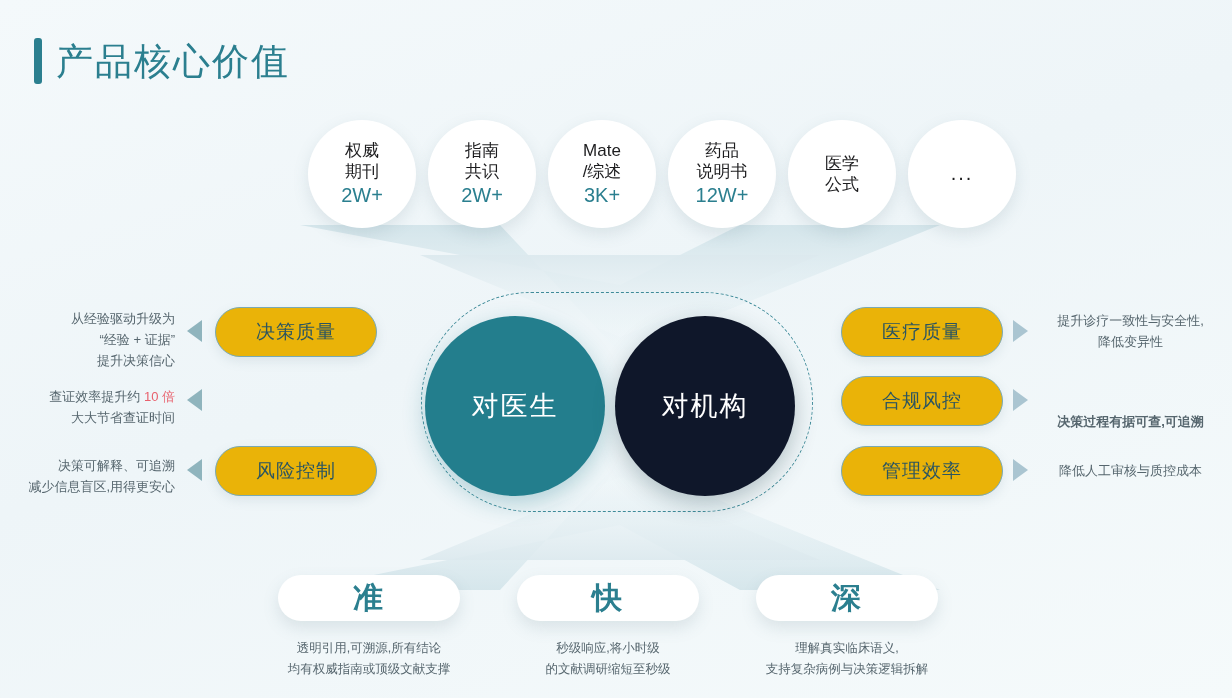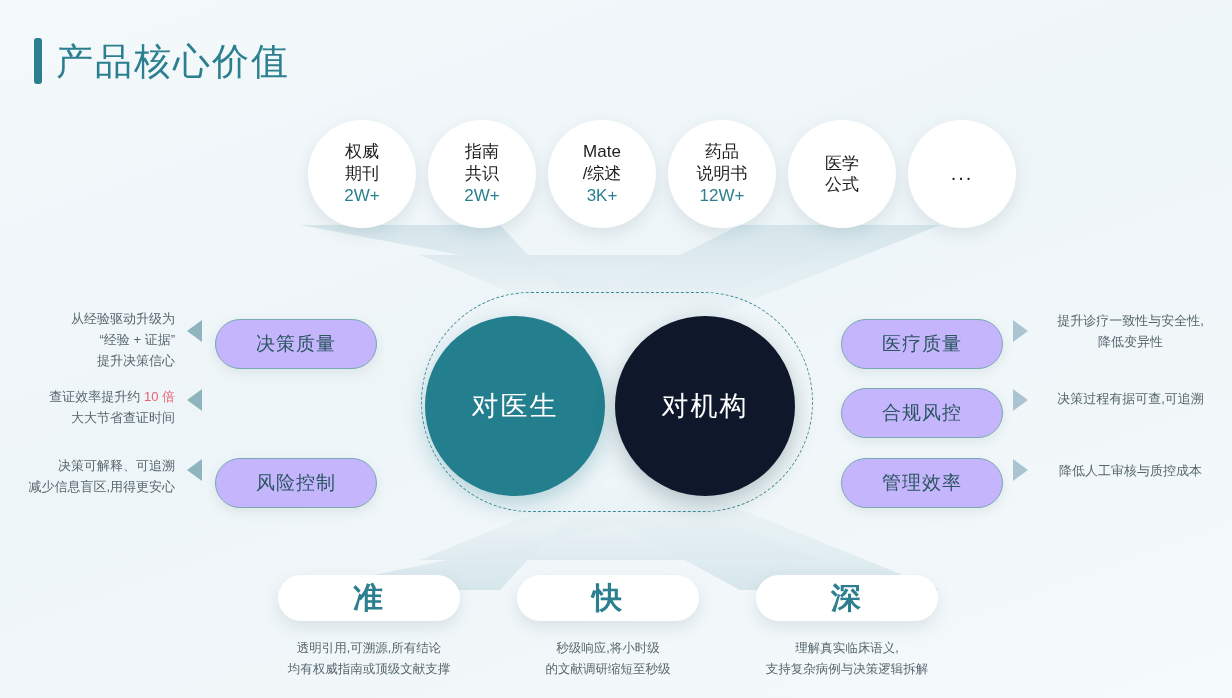--- a/index.html
+++ b/index.html
@@ -21,60 +21,60 @@
 
   
   .sources{position:absolute;left:308px;top:120px;width:728px;height:110px;display:flex;gap:12px;}
   .src{
     width:108px;height:108px;border-radius:50%;background:#ffffff;
     box-shadow:0 6px 16px rgba(100,130,145,.16);
     display:flex;flex-direction:column;align-items:center;justify-content:center;
     line-height:1.26;
   }
   .src .l{font-size:17px;color:#1d1d1f;}
-  .src .num{font-size:17px;color:#2b7f8f;margin-top:1px;}
+  .src .num{font-size:20px;color:#2b7f8f;margin-top:1px;}
   .src.dots .l{font-size:20px;color:#1d1d1f;letter-spacing:2px;}
 
   
   .dashed-ring{
     position:absolute;left:421px;top:292px;width:390px;height:218px;
     border:1.6px dashed #3f8b99;border-radius:110px;
   }
   .core{position:absolute;border-radius:50%;display:flex;align-items:center;justify-content:center;
         color:#fff;font-size:27px;letter-spacing:2px;}
   .core-a{left:425px;top:316px;width:180px;height:180px;background:#237e8d;
           box-shadow:0 8px 22px rgba(35,126,141,.30);}
   .core-b{left:615px;top:316px;width:180px;height:180px;background:#0f172a;
           box-shadow:0 8px 22px rgba(44,77,86,.30);}
 
   
   .pill{
-    position:absolute;width:160px;height:48px;border-radius:26px;background:#c4b5fd;
+    position:absolute;width:160px;height:48px;border-radius:26px;background:#eab308;
     border:1.3px solid #79a9b3;
     box-shadow:0 4px 12px rgba(100,130,145,.14);
     display:flex;align-items:center;justify-content:center;
-    font-size:19px;color:#2c5560;letter-spacing:1px;margin-top:12px;
+    font-size:19px;color:#2c5560;letter-spacing:1px;
   }
   .pL{left:215px;} .pR{left:841px;}
   .r1{top:307px;} .r2{top:376px;} .r3{top:446px;}
 
   
   .arrow{position:absolute;width:0;height:0;}
   .arrow-l{border-top:11px solid transparent;border-bottom:11px solid transparent;
            border-right:15px solid #8fb4bd;left:187px;}
   .arrow-r{border-top:11px solid transparent;border-bottom:11px solid transparent;
            border-left:15px solid #aac5d1;left:1013px;}
   .a1{top:320px;} .a2{top:389px;} .a3{top:459px;}
 
   
   .side-txt{position:absolute;font-size:13px;color:#56666e;line-height:1.62;}
   .side-l{right:1057px;text-align:right;width:190px;}
   .side-r{left:1038px;text-align:center;width:185px;}
   .t1{top:308px;} .t2{top:386px;} .t3{top:455px;}
-  .r-t1{top:310px;} .r-t2{top:388px;} .r-t3{top:460px;}
+  .r-t1{top:310px;} .r-t2{top:411px;font-weight:bold;} .r-t3{top:460px;}
   .hot{color:#e8616d;}
 
   
   .bcard{
     position:absolute;width:182px;height:46px;border-radius:26px;background:#fff;
     box-shadow:0 7px 16px rgba(100,130,145,.17);
     display:flex;align-items:center;justify-content:center;
   }
   .bcard .big{font-size:30px;color:#2b7f8f;font-weight:bold;letter-spacing:2px;}
   .bdesc{position:absolute;width:230px;text-align:center;font-size:12.5px;color:#56666e;line-height:1.68;}

